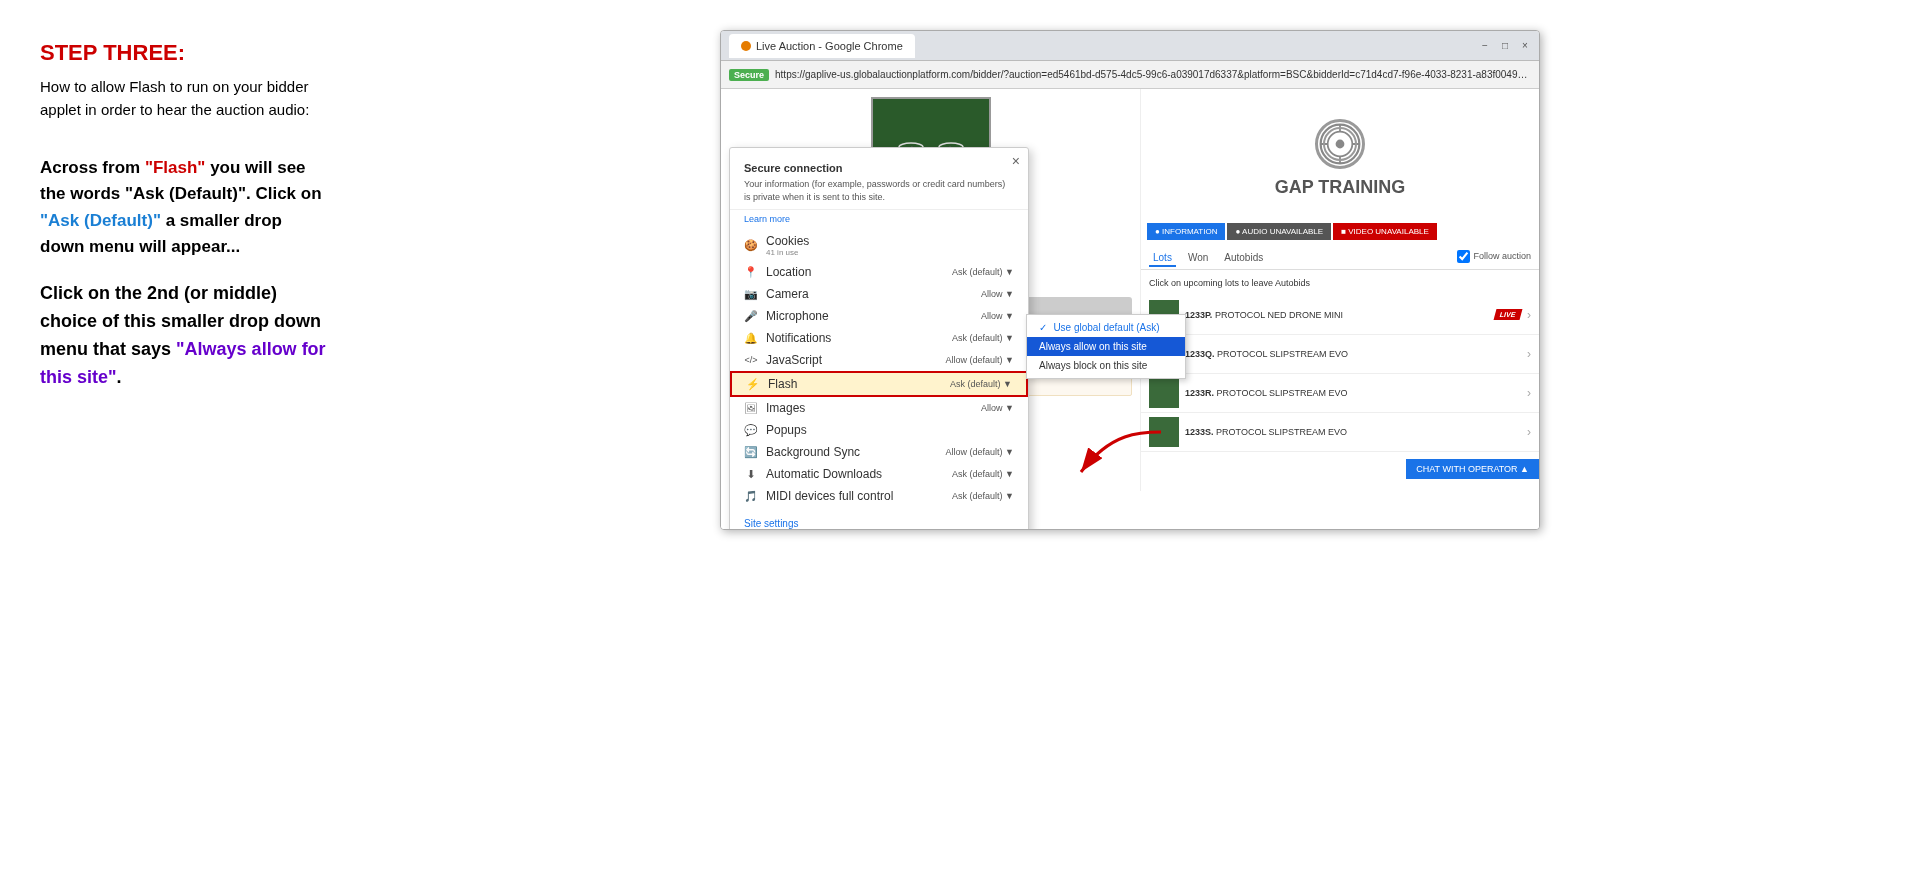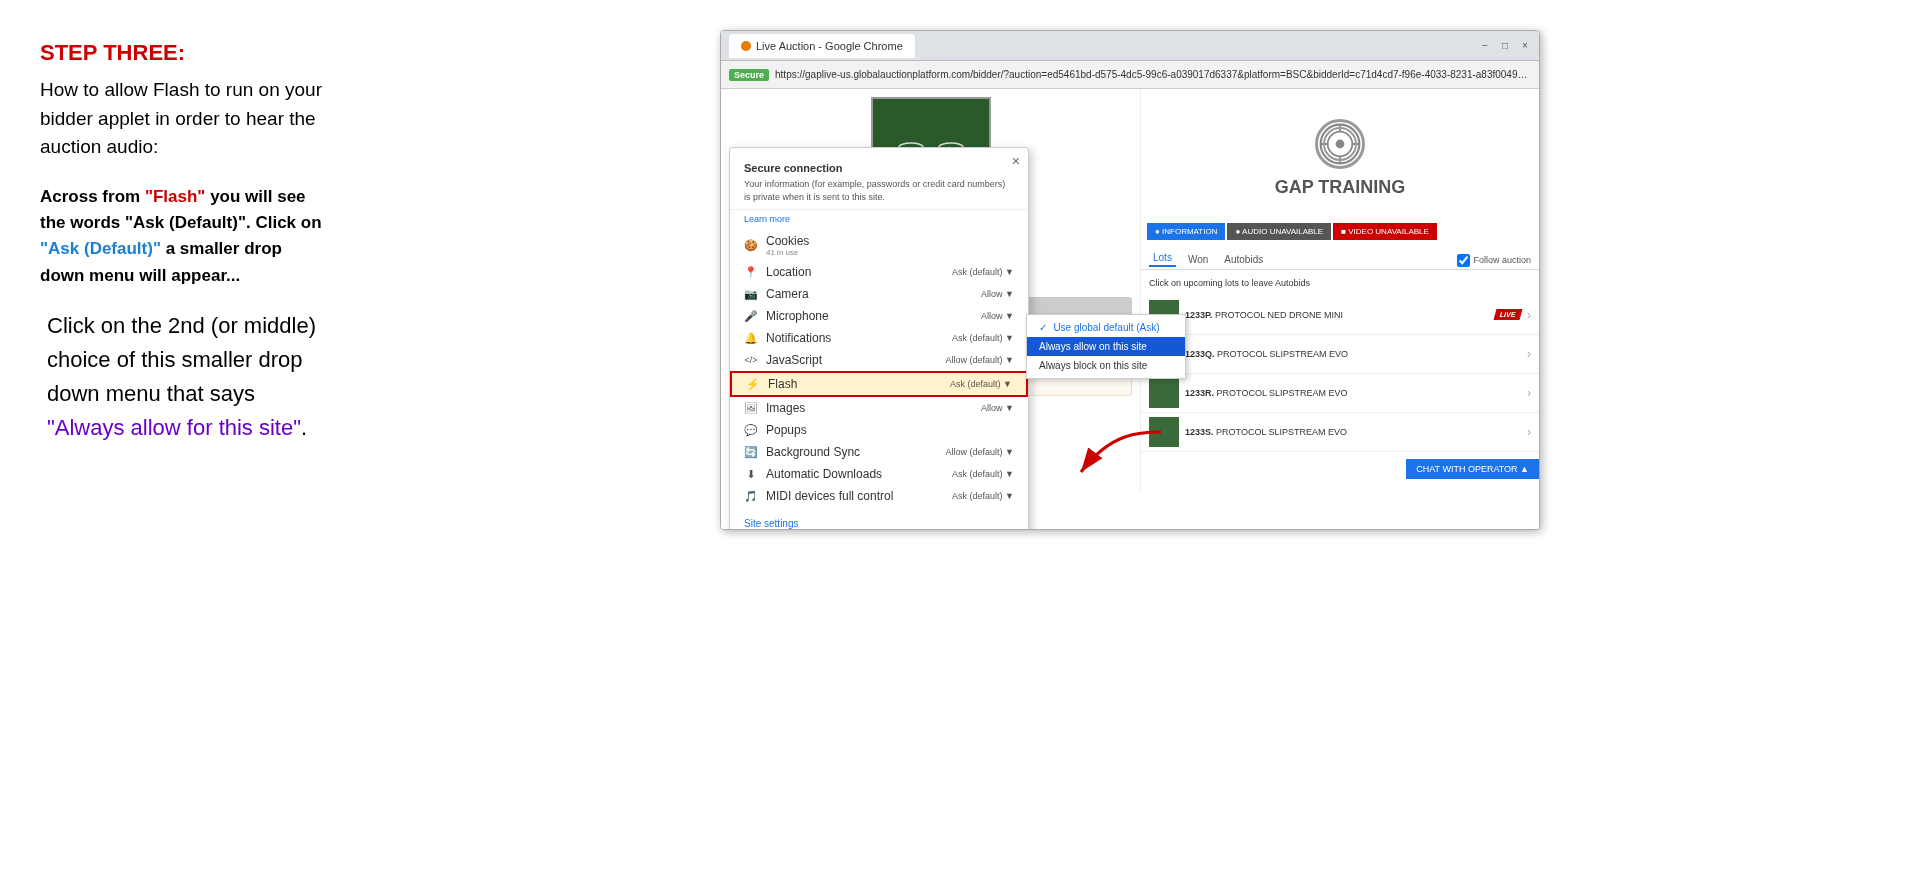--- a/index.html
+++ b/index.html
@@ -21,48 +21,47 @@
     }
 
     .step-title {
       color: #cc0000;
       font-size: 22px;
       font-weight: bold;
       margin-bottom: 10px;
     }
 
     .step-intro {
-      font-size: 19px;
+      font-size: 15px;
       color: #000;
-      margin-bottom: 22px;
+      margin-bottom: 34px;
       line-height: 1.5;
     }
 
     .step-body {
       font-size: 17px;
       font-weight: bold;
       color: #000;
       line-height: 1.55;
       margin-bottom: 20px;
     }
 
     .step-body .flash-word {
       color: #cc0000;
     }
 
     .step-body .ask-word {
       color: #1a7fd4;
     }
 
     .step-body2 {
-      font-size: 22px;
-      font-weight: normal;
+      font-size: 18px;
+      font-weight: bold;
       color: #000;
       line-height: 1.55;
-      margin-left: 7px;
     }
 
     .step-body2 .always-word {
       color: #6600cc;
     }
 
     
     .browser-area {
       flex: 1;
       padding: 30px 30px 30px 10px;
@@ -468,21 +467,21 @@
 
     .audio-btn.info { background: #1a73e8; }
     .audio-btn.unavail1 { background: #555; }
     .audio-btn.unavail2 { background: #cc0000; }
 
     .lots-tabs {
       display: flex;
       gap: 8px;
       padding: 6px 8px 2px;
       border-bottom: 1px solid #ddd;
-      align-items: flex-end;
+      align-items: flex-start;
     }
 
     .lots-tab {
       font-size: 10px;
       color: #555;
       cursor: pointer;
       padding: 2px 4px;
     }
 
     .lots-tab.active {

